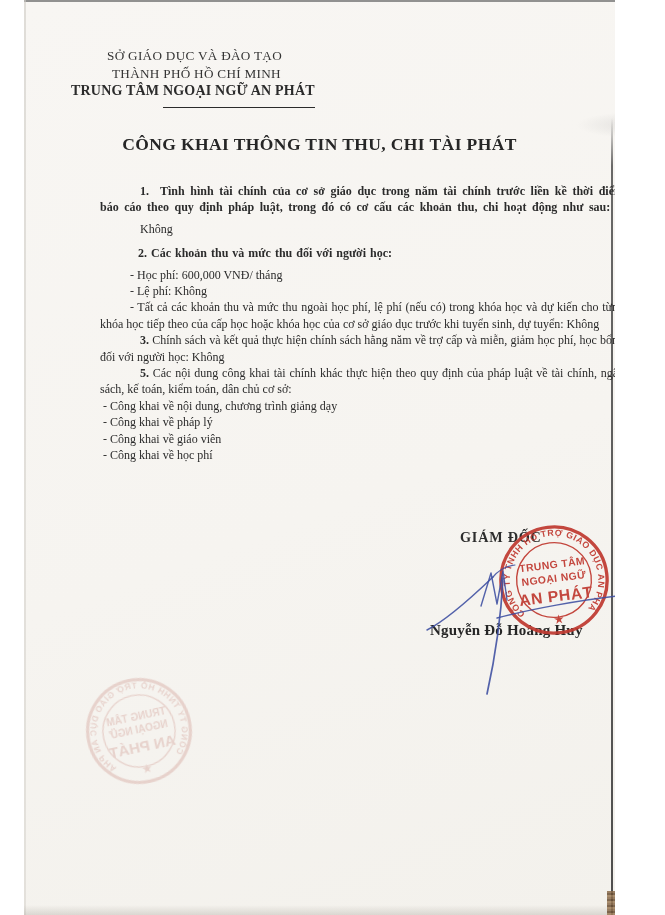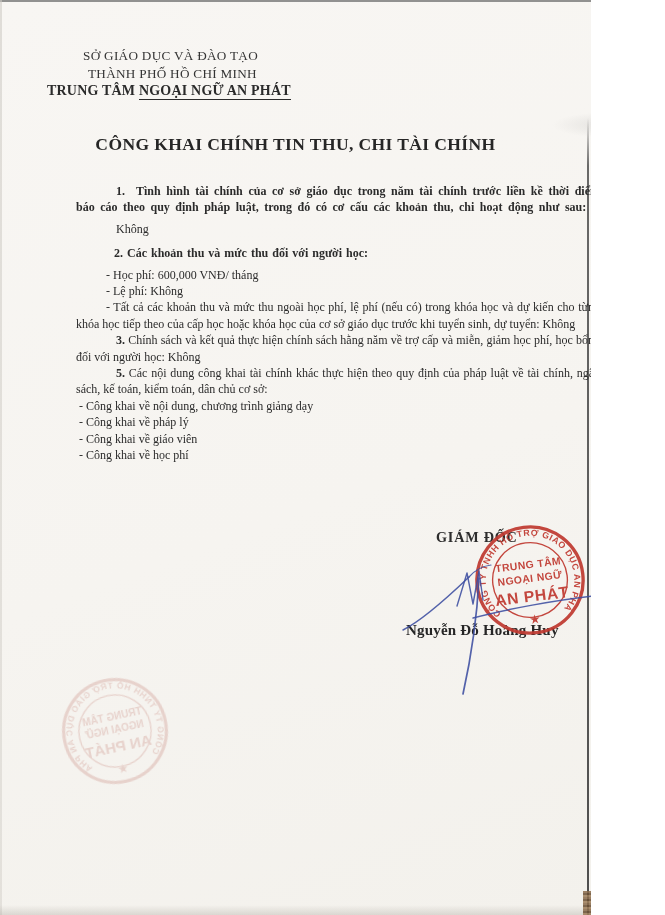--- a/index.html
+++ b/index.html
@@ -1,38 +1,39 @@
 <!DOCTYPE html>
 <html><head>
 <meta charset="utf-8">
 <style>
   html,body { margin:0; padding:0; background:#ffffff; }
   .page {
     position:relative; width:591px; height:915px; overflow:hidden;
     background: linear-gradient(160deg,#f8f6f3 0%, #f6f4f0 55%, #f3f1ec 100%);
     font-family:"Liberation Serif", serif;
     color:#2b2b2b;
+    margin-left:24px;
   }
   
   .edge-top { position:absolute; left:0; top:0; width:100%; height:2px; background:#6f6f6f; opacity:.75; }
   .edge-left { position:absolute; left:0; top:0; width:2px; height:100%; background:linear-gradient(#cfccc6,#d8d5cf); opacity:.6; }
   .edge-right { position:absolute; right:2px; top:118px; bottom:0; width:2px; background:linear-gradient(rgba(80,80,80,0) 0%, rgba(80,80,80,.85) 6%, rgba(60,60,60,.9) 100%); }
   .edge-bottom { position:absolute; left:0; bottom:0; width:100%; height:10px; background:linear-gradient(rgba(170,165,156,0) 0%, rgba(170,165,156,.35) 100%); }
   .corner-brown { position:absolute; right:0; bottom:0; width:8px; height:24px;
     background:repeating-linear-gradient(180deg,#8a6b4b 0 2px,#6b4f33 2px 4px,#9c7c58 4px 6px); opacity:.85; }
   .scan-smudge { position:absolute; left:552px; top:112px; width:116px; height:26px;
     background:radial-gradient(ellipse at center, rgba(120,120,120,.16), rgba(120,120,120,0) 70%); }
   .speck { position:absolute; width:3px; height:3px; border-radius:50%; background:#8a8a8a; opacity:.6; }
 
   
   .header { position:absolute; left:47px; top:47px; font-size:13.2px; line-height:17.5px; color:#343434; white-space:nowrap; }
   .header .l1 { margin-left:36px; letter-spacing:.3px; }
   .header .l2 { margin-left:41px; letter-spacing:.3px; }
   .header .l3 { font-weight:bold; font-size:14px; letter-spacing:.2px; color:#2b2b2b; }
-  .header .uname { border-bottom:1.5px solid #2b2b2b; padding-bottom:1px; }
+  .header .uname { border-bottom:1.5px solid #2b2b2b; padding-bottom:9px; }
 
   
   .title { position:absolute; left:0; top:134px; width:100%; text-align:center;
     font-weight:bold; font-size:17.5px; letter-spacing:.4px; color:#262626; }
 
   
   .bodytext { position:absolute; left:76px; top:183px; width:524px;
     font-size:12px; line-height:16.4px; text-align:justify; }
   .para { text-indent:40px; }
   .bold { font-weight:bold; }
@@ -74,21 +75,21 @@
   <div class="scan-smudge"></div>
   <div class="speck" style="left:614px; top:76px;"></div>
   <div class="speck" style="left:648px; top:352px; opacity:.4;"></div>
 
   <div class="header">
     <div class="l1">SỞ GIÁO DỤC VÀ ĐÀO TẠO</div>
     <div class="l2">THÀNH PHỐ HỒ CHÍ MINH</div>
     <div class="l3"><span>TRUNG TÂM </span><span class="uname">NGOẠI NGỮ AN PHÁT</span></div>
   </div>
 
-  <div class="title">CÔNG KHAI CHÍNH TIN THU, CHI TÀI CHÍNH</div>
+  <div class="title">CÔNG KHAI THÔNG TIN THU, CHI TÀI PHÁT</div>
 
   <div class="bodytext">
     <div class="para bold p1">
       <span class="num">1.</span>&nbsp;
       <span>Tình hình tài chính của cơ sở giáo dục trong năm tài chính trước liền kề thời điểm báo cáo theo quy định pháp luật, trong đó có cơ cấu các khoản thu, chi hoạt động như sau:</span>
     </div>
     <div class="answer">Không</div>
 
     <div class="h2 bold">
       <span class="num">2.</span>

